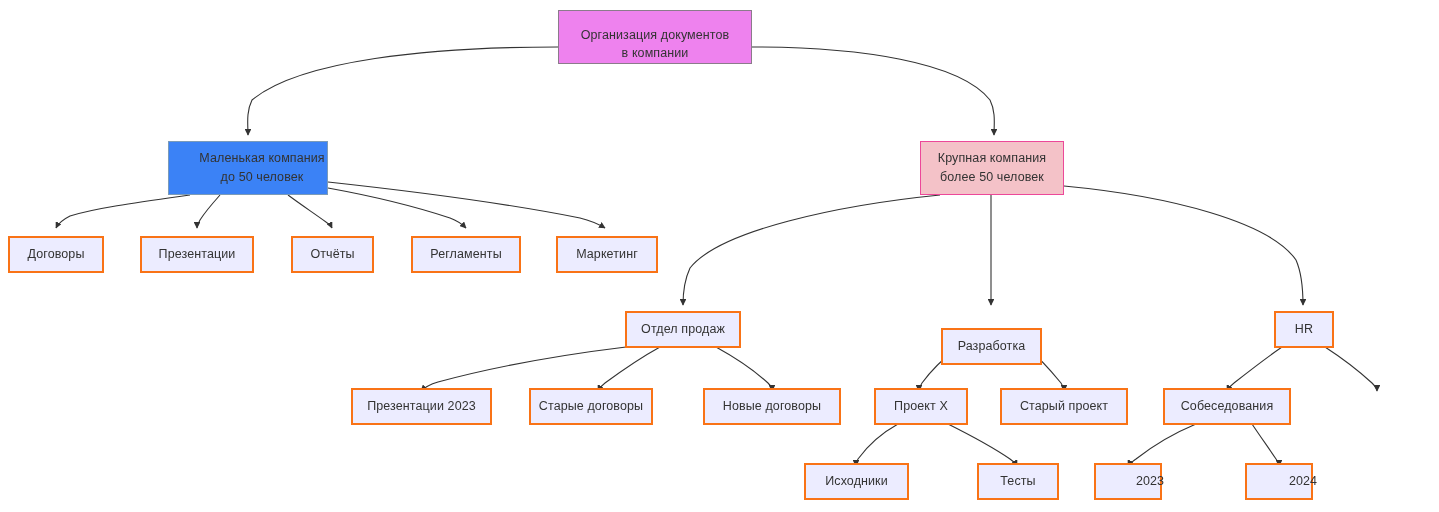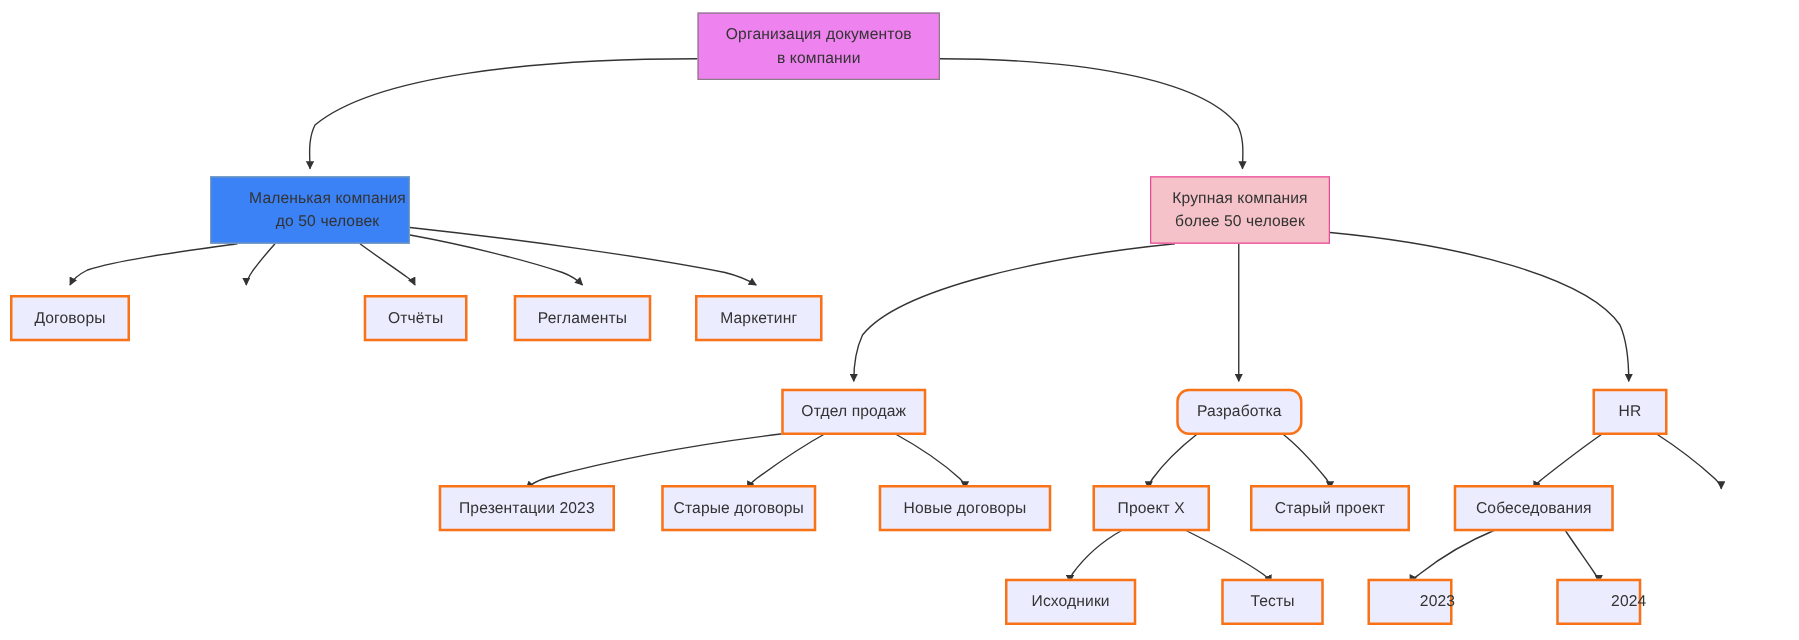--- a/index.html
+++ b/index.html
@@ -42,20 +42,21 @@
     border-radius: 0px;
     white-space: nowrap;
   }
   .node .line {
     display: block;
   }
   .node-root {
     background: #ee82ee;
     border: 1px solid #8b7b8b;
     color: #333333;
+    justify-content: flex-end;
   }
   .node-green {
     background: #3b82f6;
     border: 1px solid #7b9bb8;
     color: #333333;
     padding-left: 28px;
   }
   .node-pink {
     background: #f4c2c8;
     border: 1px solid #ec4899;
@@ -117,34 +118,37 @@
   </div>
 
   <div class="node node-pink" style="left:920px; top:141px; width:144px; height:54px;">
     <span class="line">Крупная компания</span>
     <span class="line">более 50 человек</span>
   </div>
 
   <div class="node" style="left:8px; top:236px; width:96px; height:37px;">
     <span class="line">Договоры</span>
   </div>
+  <div class="node" style="left:140px; top:236px; width:114px; height:37px;">
+    <span class="line">Презентации</span>
+  </div>
   <div class="node" style="left:291px; top:236px; width:83px; height:37px;">
     <span class="line">Отчёты</span>
   </div>
   <div class="node" style="left:411px; top:236px; width:110px; height:37px;">
     <span class="line">Регламенты</span>
   </div>
   <div class="node" style="left:556px; top:236px; width:102px; height:37px;">
     <span class="line">Маркетинг</span>
   </div>
 
   <div class="node" style="left:625px; top:311px; width:116px; height:37px;">
     <span class="line">Отдел продаж</span>
   </div>
-  <div class="node" style="left:941px; top:311px; width:101px; height:37px;border-radius:10px;">
+  <div class="node" style="left:941px; top:328px; width:101px; height:37px;">
     <span class="line">Разработка</span>
   </div>
   <div class="node" style="left:1274px; top:311px; width:60px; height:37px;">
     <span class="line">HR</span>
   </div>
 
   <div class="node" style="left:351px; top:388px; width:141px; height:37px;">
     <span class="line">Презентации 2023</span>
   </div>
   <div class="node" style="left:529px; top:388px; width:124px; height:37px;">

